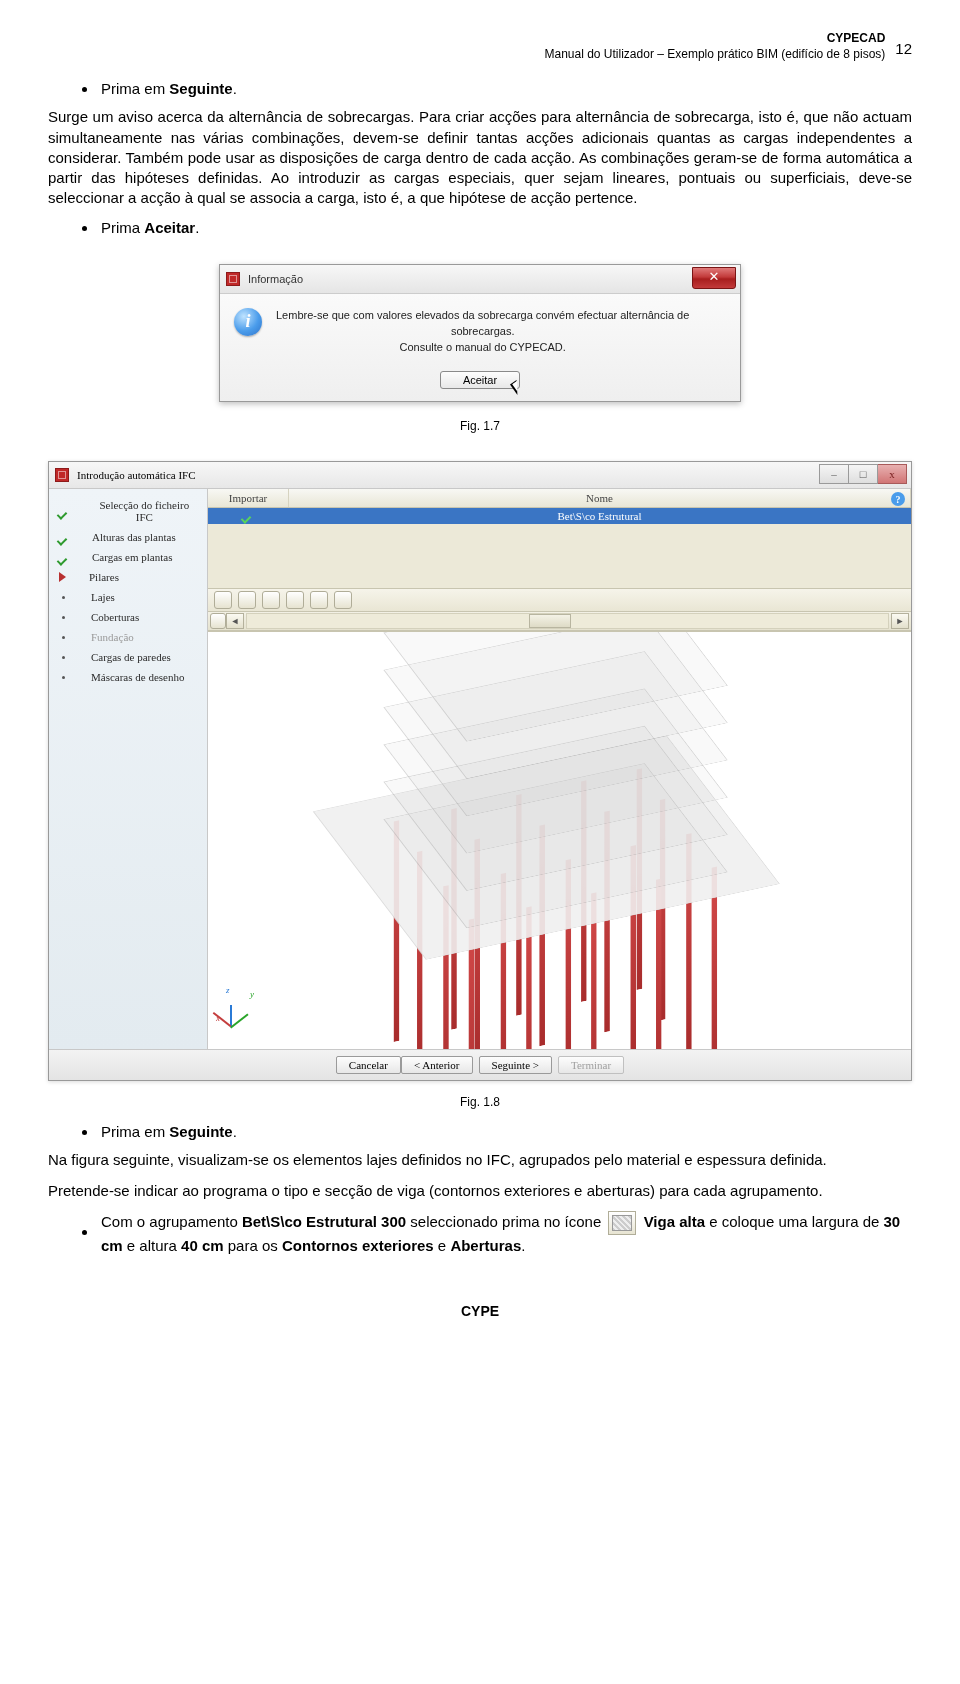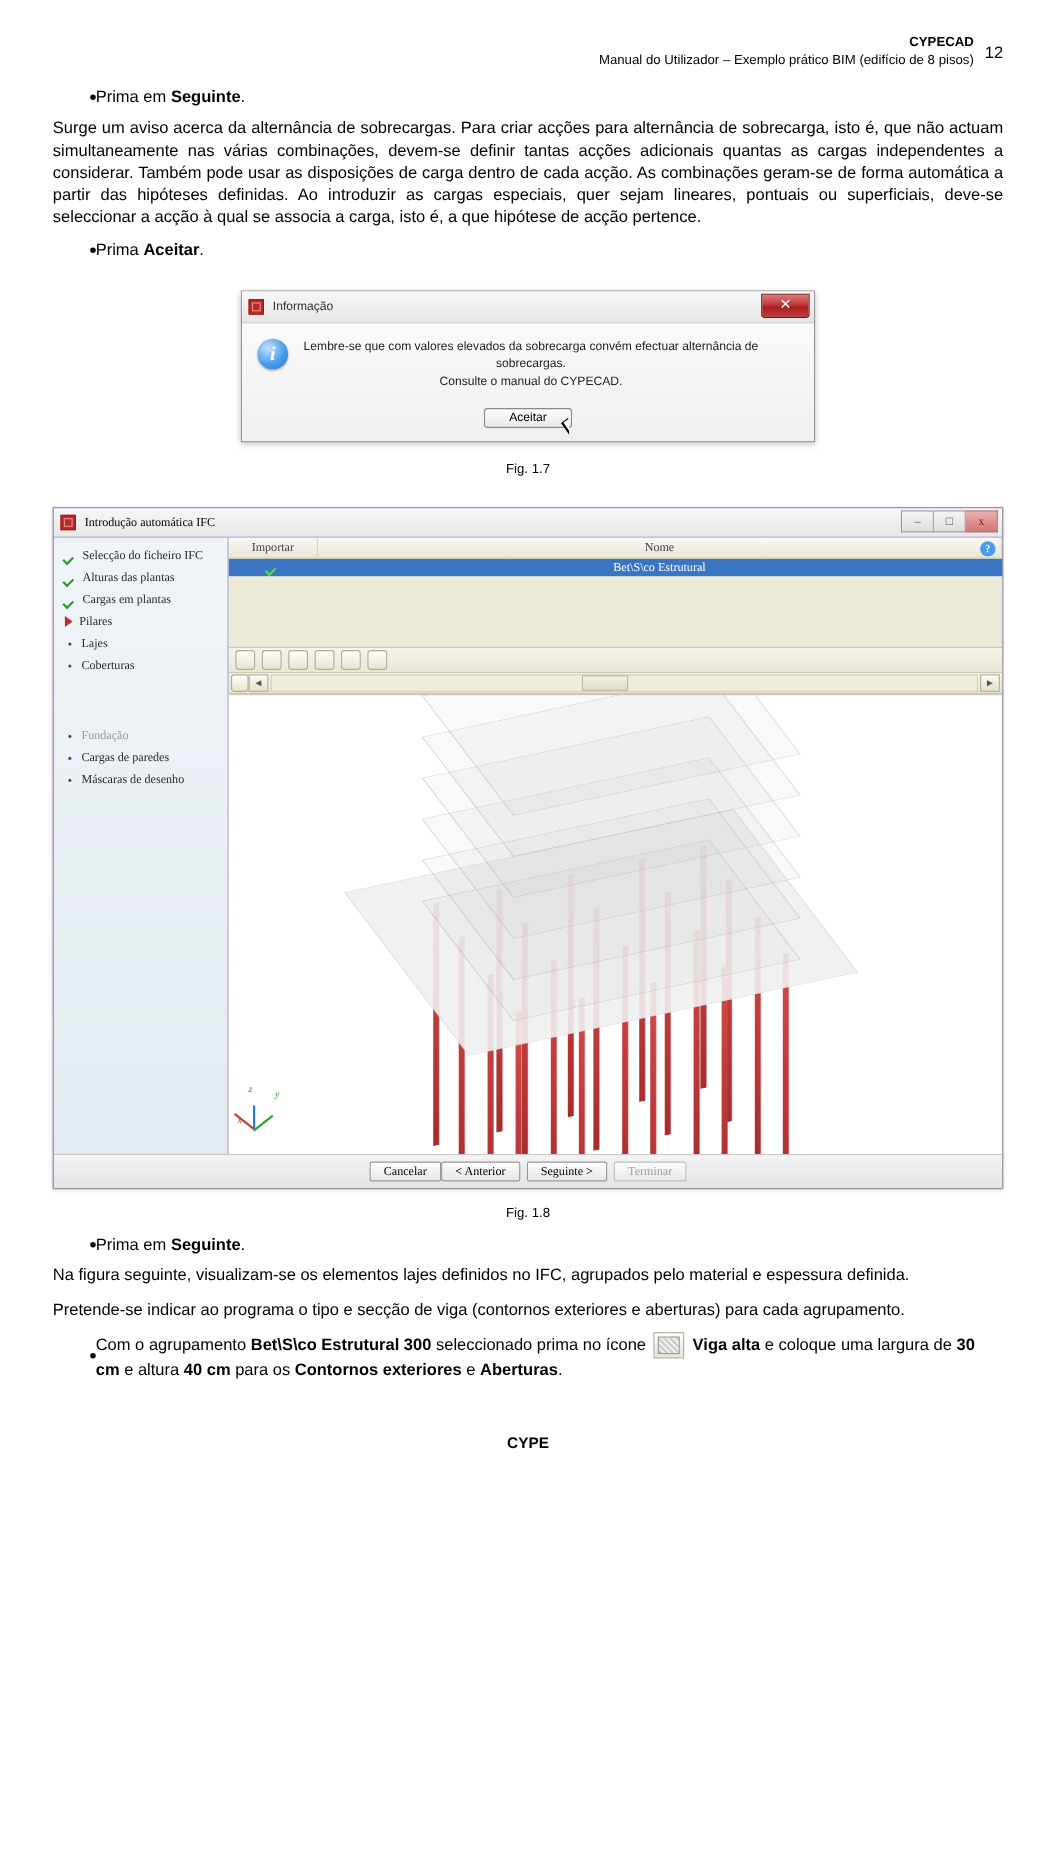--- a/index.html
+++ b/index.html
@@ -27,20 +27,21 @@
     line-height: 1.35;
   }
   .header-title { font-weight: bold; }
   .page-number {
     font-size: 15px;
     padding-top: 10px;
   }
   .bullet-line {
     display: flex;
     align-items: baseline;
+    gap: 14px;
     margin: 0 0 10px 34px;
     font-size: 15px;
   }
   .bullet-dot {
     width: 5px; height: 5px; border-radius: 50%;
     background: #000;
     flex-shrink: 0;
     position: relative; top: -2px;
   }
   .para {
@@ -199,25 +200,25 @@
   }
   .dlg2-side {
     width: 158px;
     background: linear-gradient(#eff4f8, #e3ebf0);
     border-right: 1px solid #c8c8c8;
     padding: 6px 0;
   }
   .side-item {
     display:flex;
     align-items:center;
-    gap:6px;
+    gap:23px;
     padding: 4px 10px;
     color:#2b2b2b;
   }
-  .side-item.disabled { color:#9a9a9a;margin-top:44px; }
+  .side-item.disabled { color:#9a9a9a; }
   .check {
     width:10px; height:10px;
     position:relative;
   }
   .check::before{
     content:"";
     position:absolute;
     left:0; top:4px;
     width:4px; height:7px;
     border-right:2px solid #2e9a2e;

